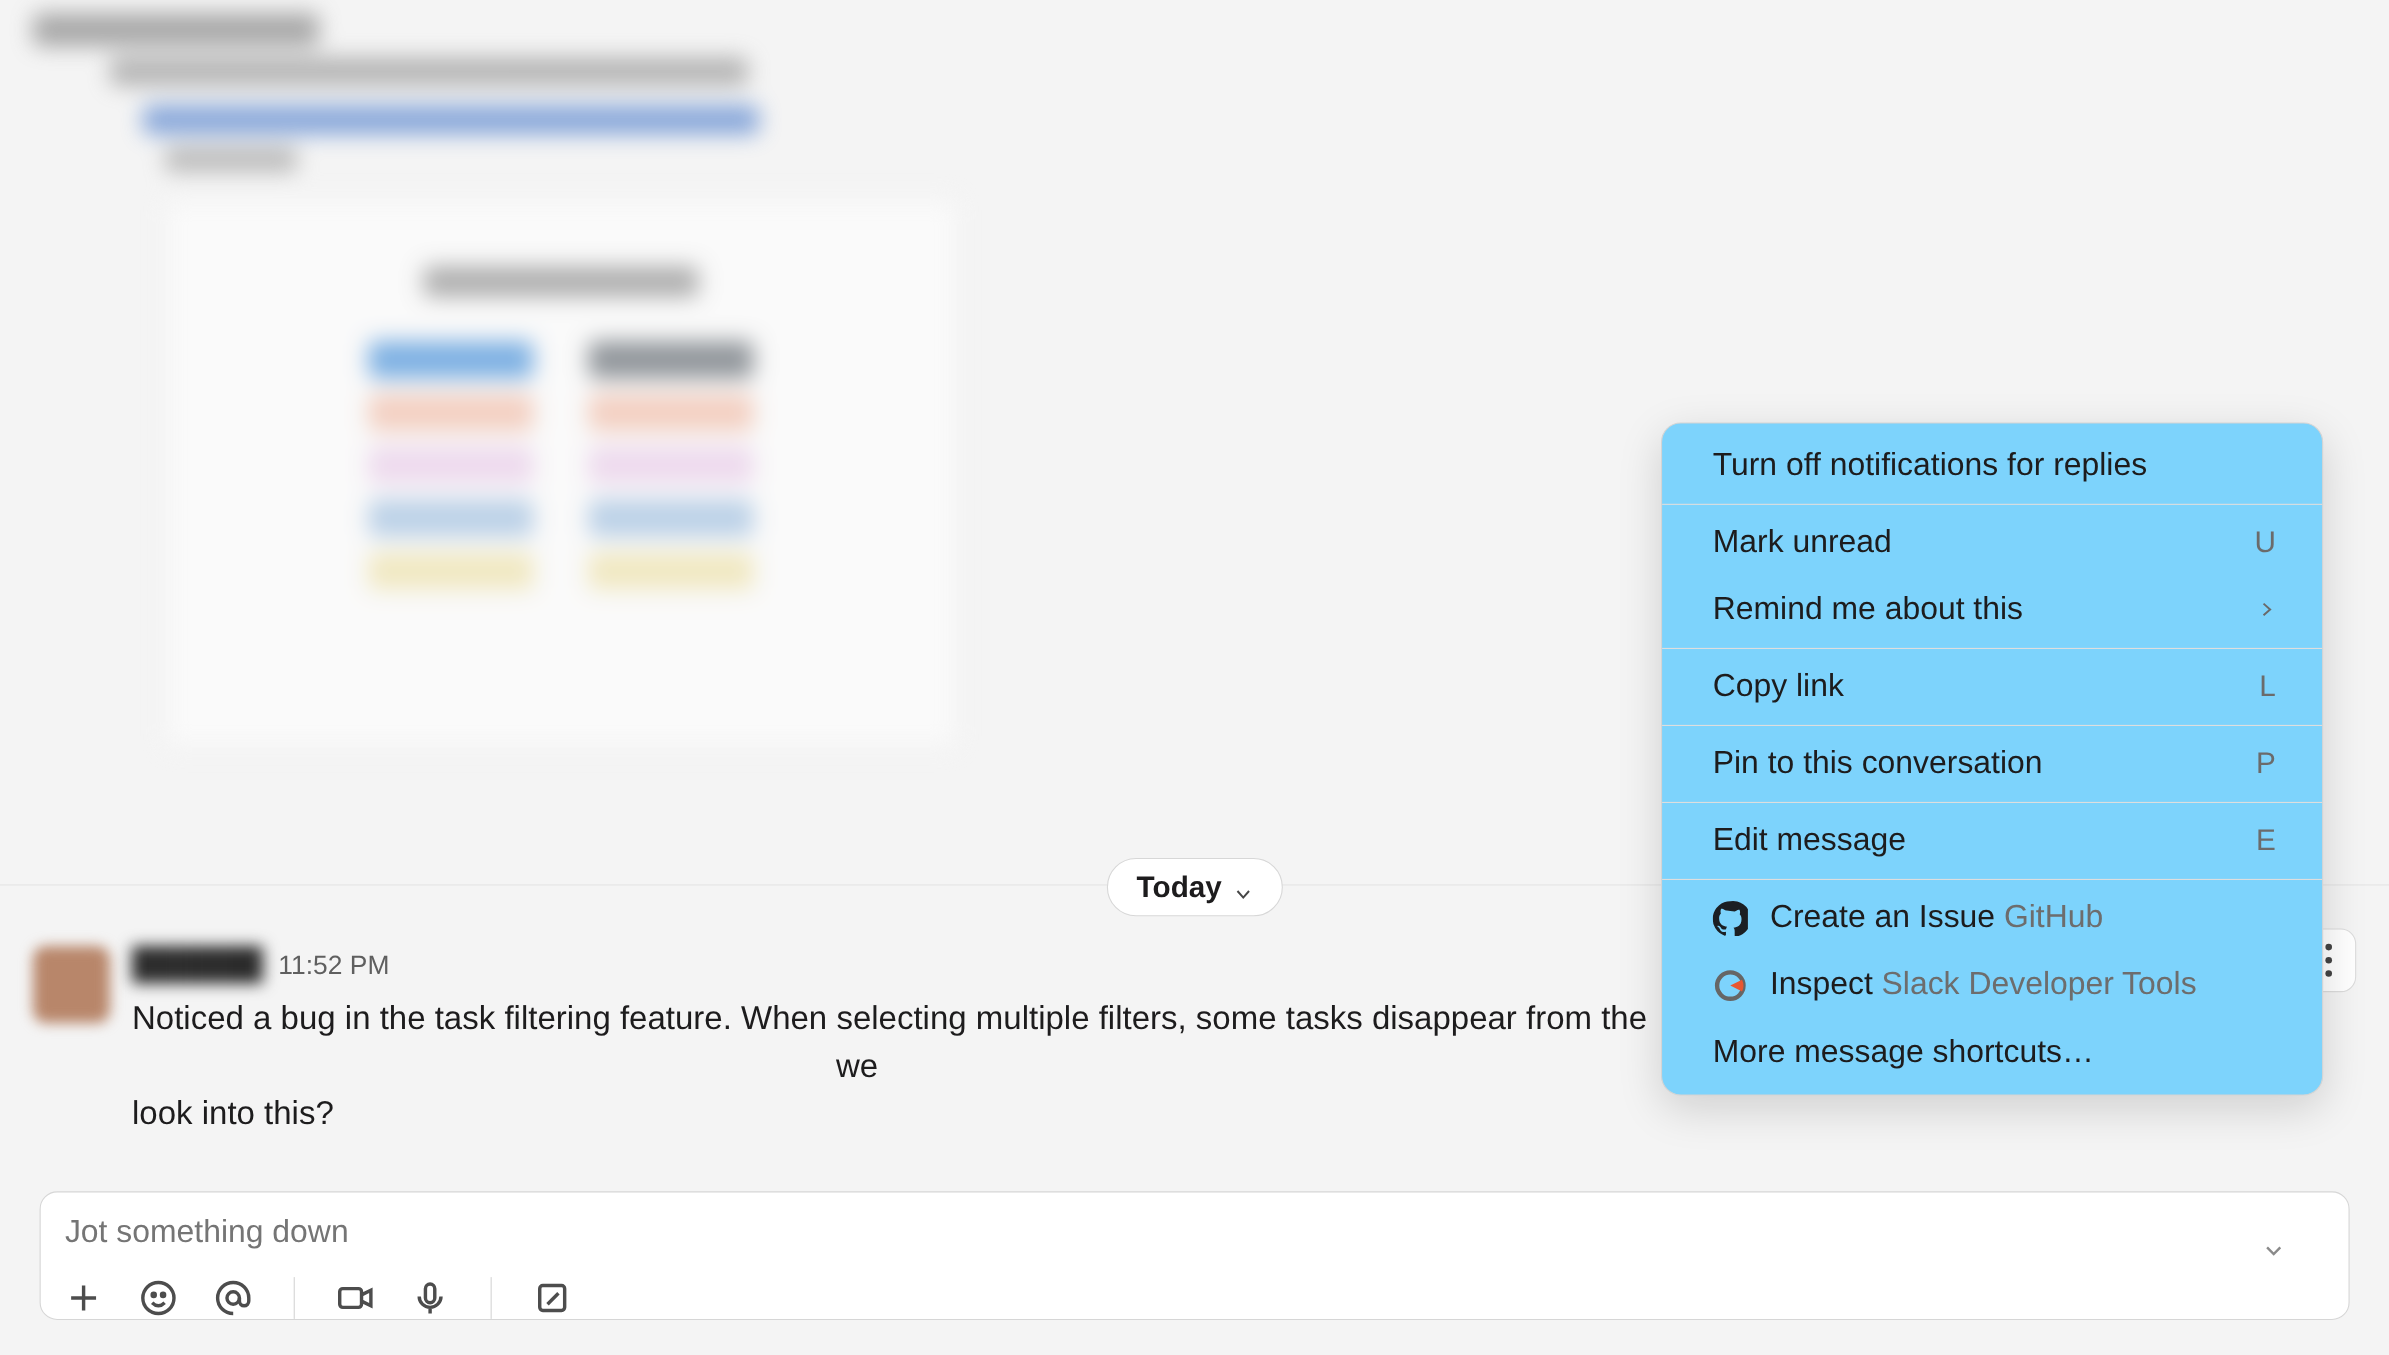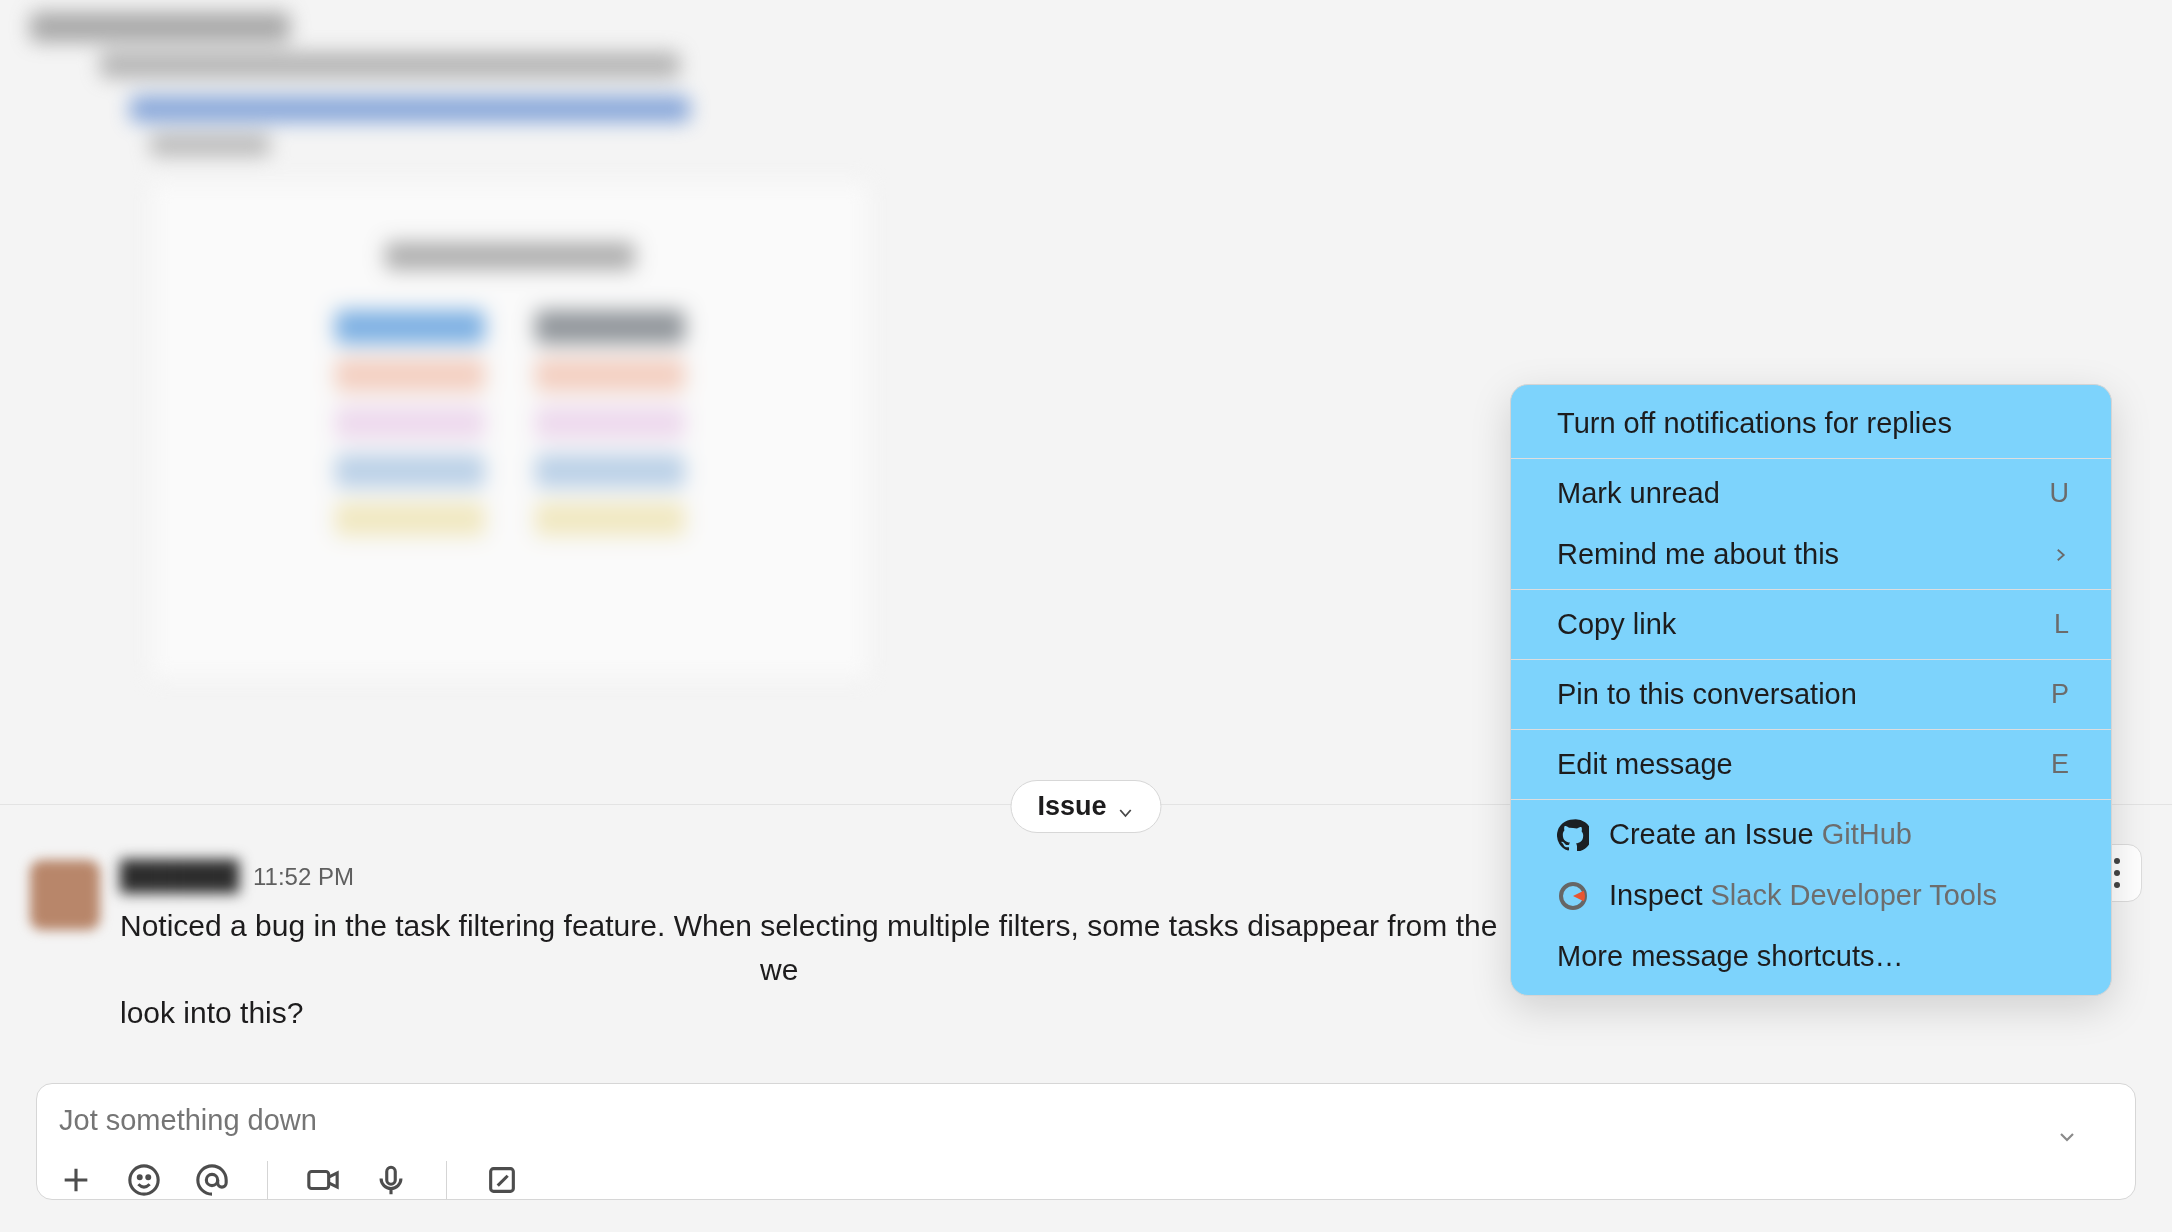--- a/index.html
+++ b/index.html
@@ -164,21 +164,21 @@
       </div>
     <div class="row">
         <div class="chip c6"></div>
         <div class="chip c6"></div>
       </div>
   </div>
 </div>
 
 <div class="date-line"></div>
 <div class="date-pill">
-  <span>Issue</span>
+  <span>Today</span>
   <span class="chev">
     <svg viewBox="0 0 24 24">
         <path d="M5 8l7 8 7-8"></path>
       </svg>
   </span>
 </div>
 
 <div class="msg">
   <div class="avatar"></div>
   <div class="msg-body">

